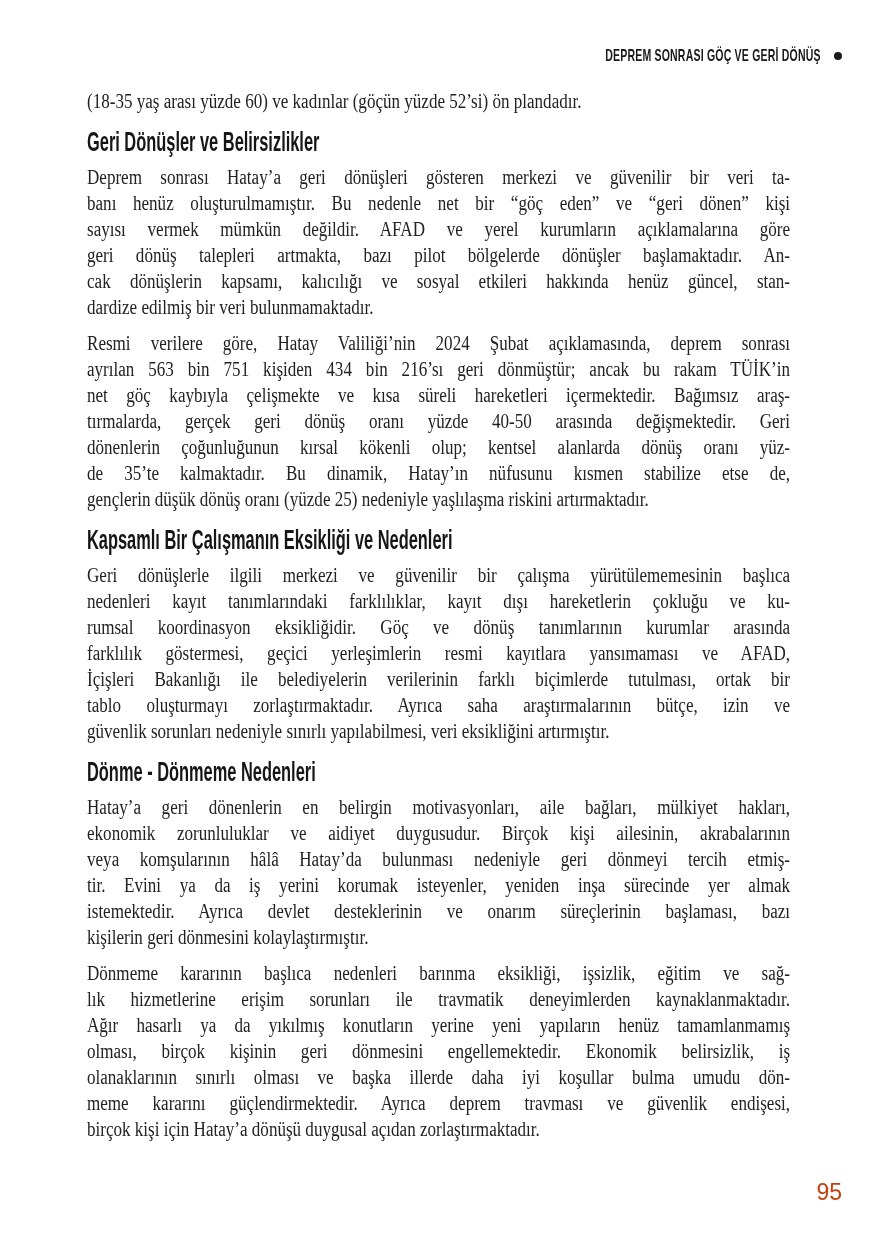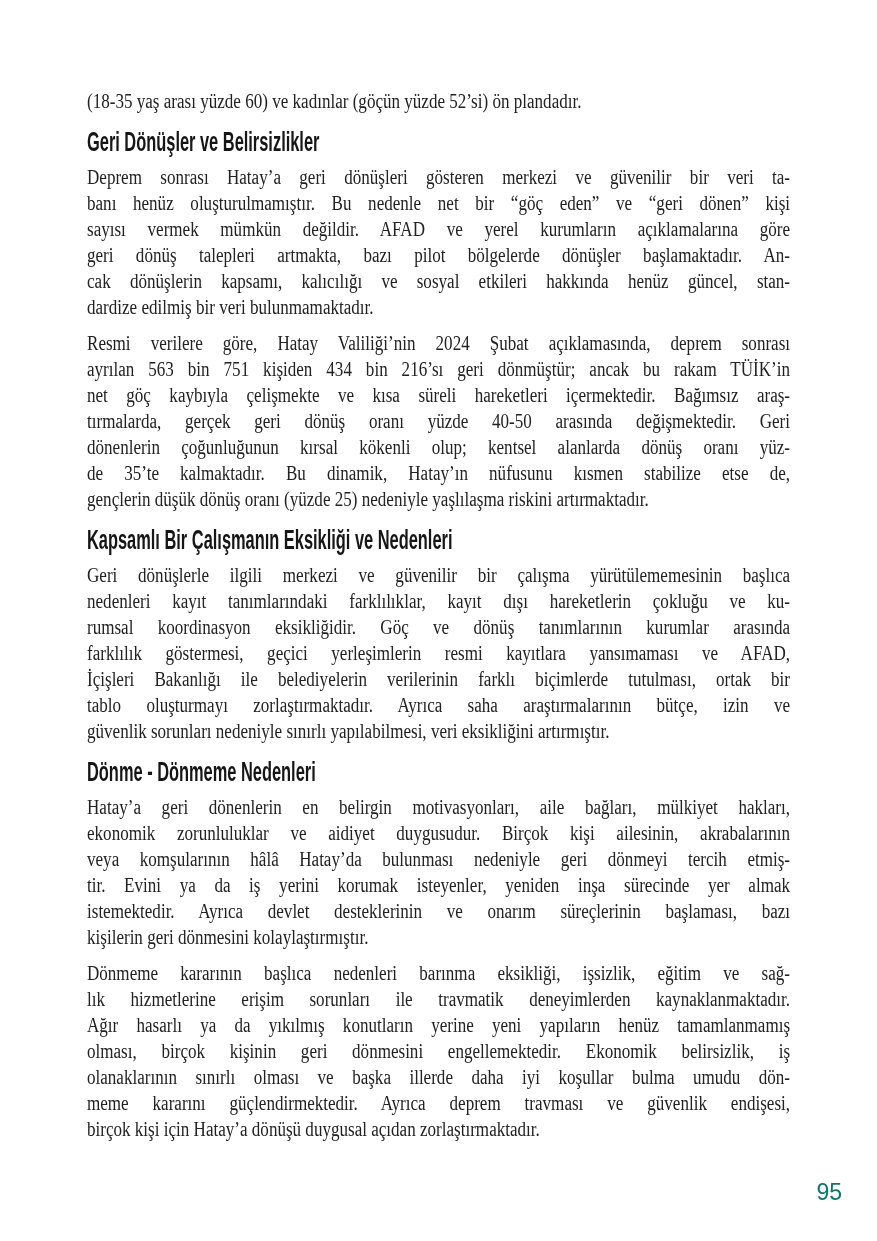--- a/index.html
+++ b/index.html
@@ -79,28 +79,32 @@
     transform-origin: left center;
   }
 
   .page-number {
     position: absolute;
     top: 1179px;
     right: 35px;
     font-family: "Liberation Sans", sans-serif;
     font-weight: 500;
     font-size: 23px;
-    color: #0f766e;
+    color: #c2410c;
   }
 </style>
 </head>
 <body>
 
 <div class="page">
 
+  <div class="running-header">
+    <span class="rh-text">DEPREM SONRASI GÖÇ VE GERİ DÖNÜŞ</span>
+    <span class="rh-bullet"></span>
+  </div>
 
   <div class="text-col" id="content-root">
       <div class="paragraph">
         <div class="text-line last">(18-35 yaş arası yüzde 60) ve kadınlar (göçün yüzde 52’si) ön plandadır.</div>
       </div>
       <h2 class="section-heading">Geri Dönüşler ve Belirsizlikler</h2>
       <div class="paragraph">
         <div class="text-line">Deprem sonrası Hatay’a geri dönüşleri gösteren merkezi ve güvenilir bir veri ta-</div>
         <div class="text-line">banı henüz oluşturulmamıştır. Bu nedenle net bir “göç eden” ve “geri dönen” kişi</div>
         <div class="text-line">sayısı vermek mümkün değildir. AFAD ve yerel kurumların açıklamalarına göre</div>

